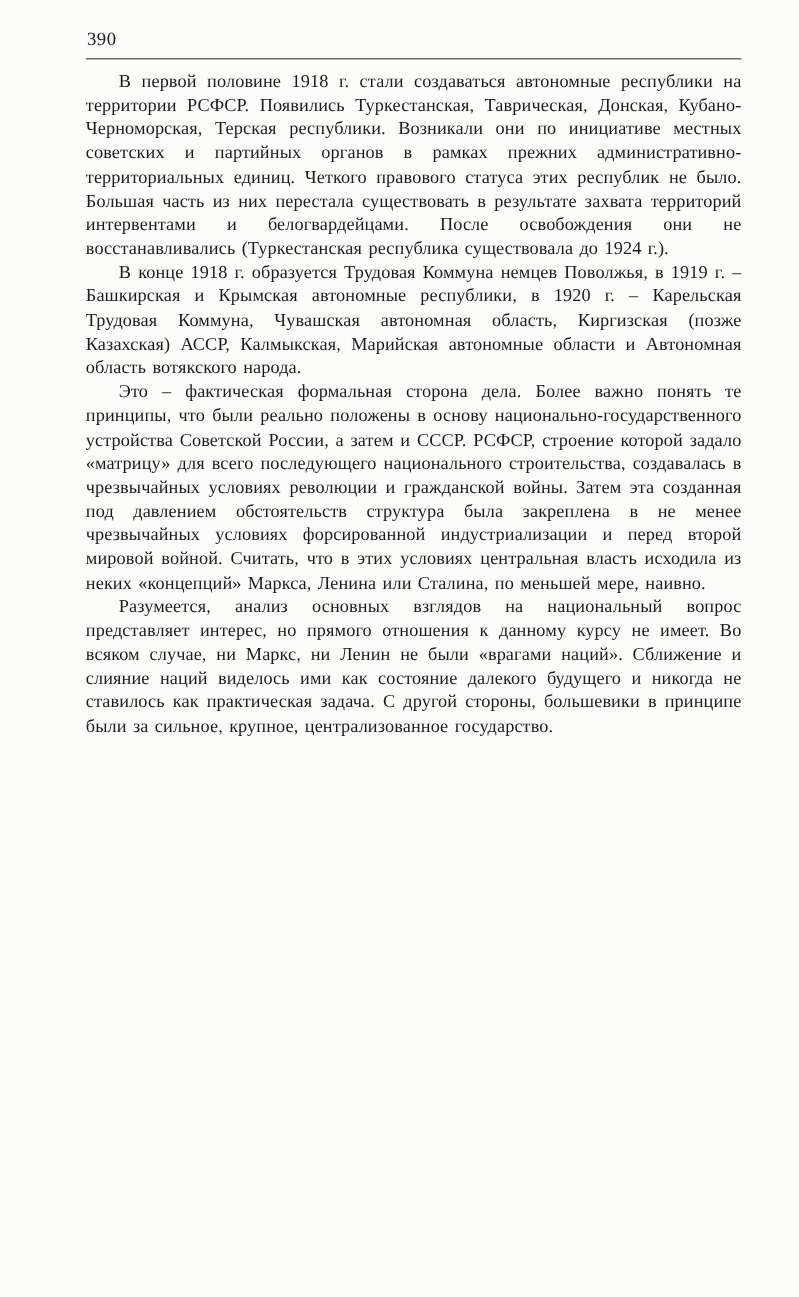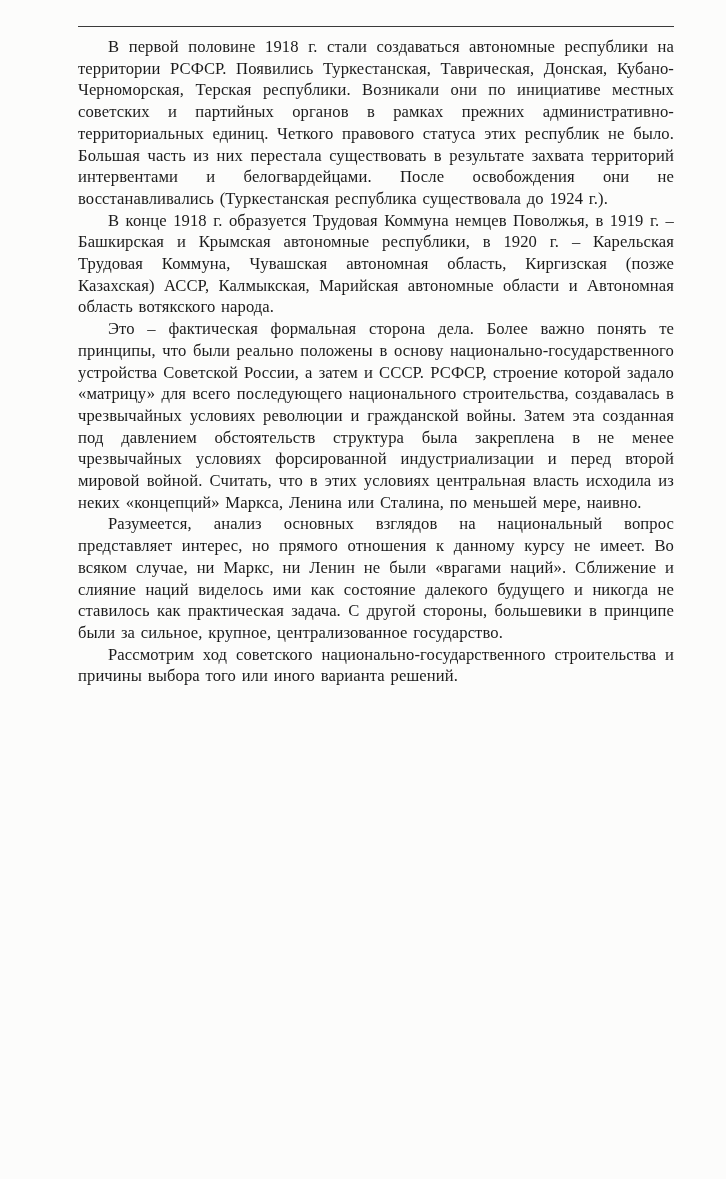--- a/index.html
+++ b/index.html
@@ -40,23 +40,23 @@
     letter-spacing: 0.1px;
   }
   .text-block p.first {
     text-indent: 0;
   }
 </style>
 </head>
 <body>
 
 <div class="scan-page">
+  <div class="page-number">390</div>
 
   <hr class="header-rule">
 
   <div class="text-block">
     <p>В первой половине 1918 г. стали создаваться автономные республики на территории РСФСР. Появились Туркестанская, Таврическая, Донская, Кубано-Черноморская, Терская республики. Возникали они по инициативе местных советских и партийных органов в рамках прежних административно-территориальных единиц. Четкого правового статуса этих республик не было. Большая часть из них перестала существовать в результате захвата территорий интервентами и белогвардейцами. После освобождения они не восстанавливались (Туркестанская республика существовала до 1924 г.).</p>
     <p>В конце 1918 г. образуется Трудовая Коммуна немцев Поволжья, в 1919 г. – Башкирская и Крымская автономные республики, в 1920 г. – Карельская Трудовая Коммуна, Чувашская автономная область, Киргизская (позже Казахская) АССР, Калмыкская, Марийская автономные области и Автономная область вотякского народа.</p>
     <p>Это – фактическая формальная сторона дела. Более важно понять те принципы, что были реально положены в основу национально-государственного устройства Советской России, а затем и СССР. РСФСР, строение которой задало «матрицу» для всего последующего национального строительства, создавалась в чрезвычайных условиях революции и гражданской войны. Затем эта созданная под давлением обстоятельств структура была закреплена в не менее чрезвычайных условиях форсированной индустриализации и перед второй мировой войной. Считать, что в этих условиях центральная власть исходила из неких «концепций» Маркса, Ленина или Сталина, по меньшей мере, наивно.</p>
     <p>Разумеется, анализ основных взглядов на национальный вопрос представляет интерес, но прямого отношения к данному курсу не имеет. Во всяком случае, ни Маркс, ни Ленин не были «врагами наций». Сближение и слияние наций виделось ими как состояние далекого будущего и никогда не ставилось как практическая задача. С другой стороны, большевики в принципе были за сильное, крупное, централизованное государство.</p>
-    <p>Рассмотрим ход советского национально-государственного строительства и причины выбора того или иного варианта решений.</p>
   </div>
 </div>
 
 </body></html>

